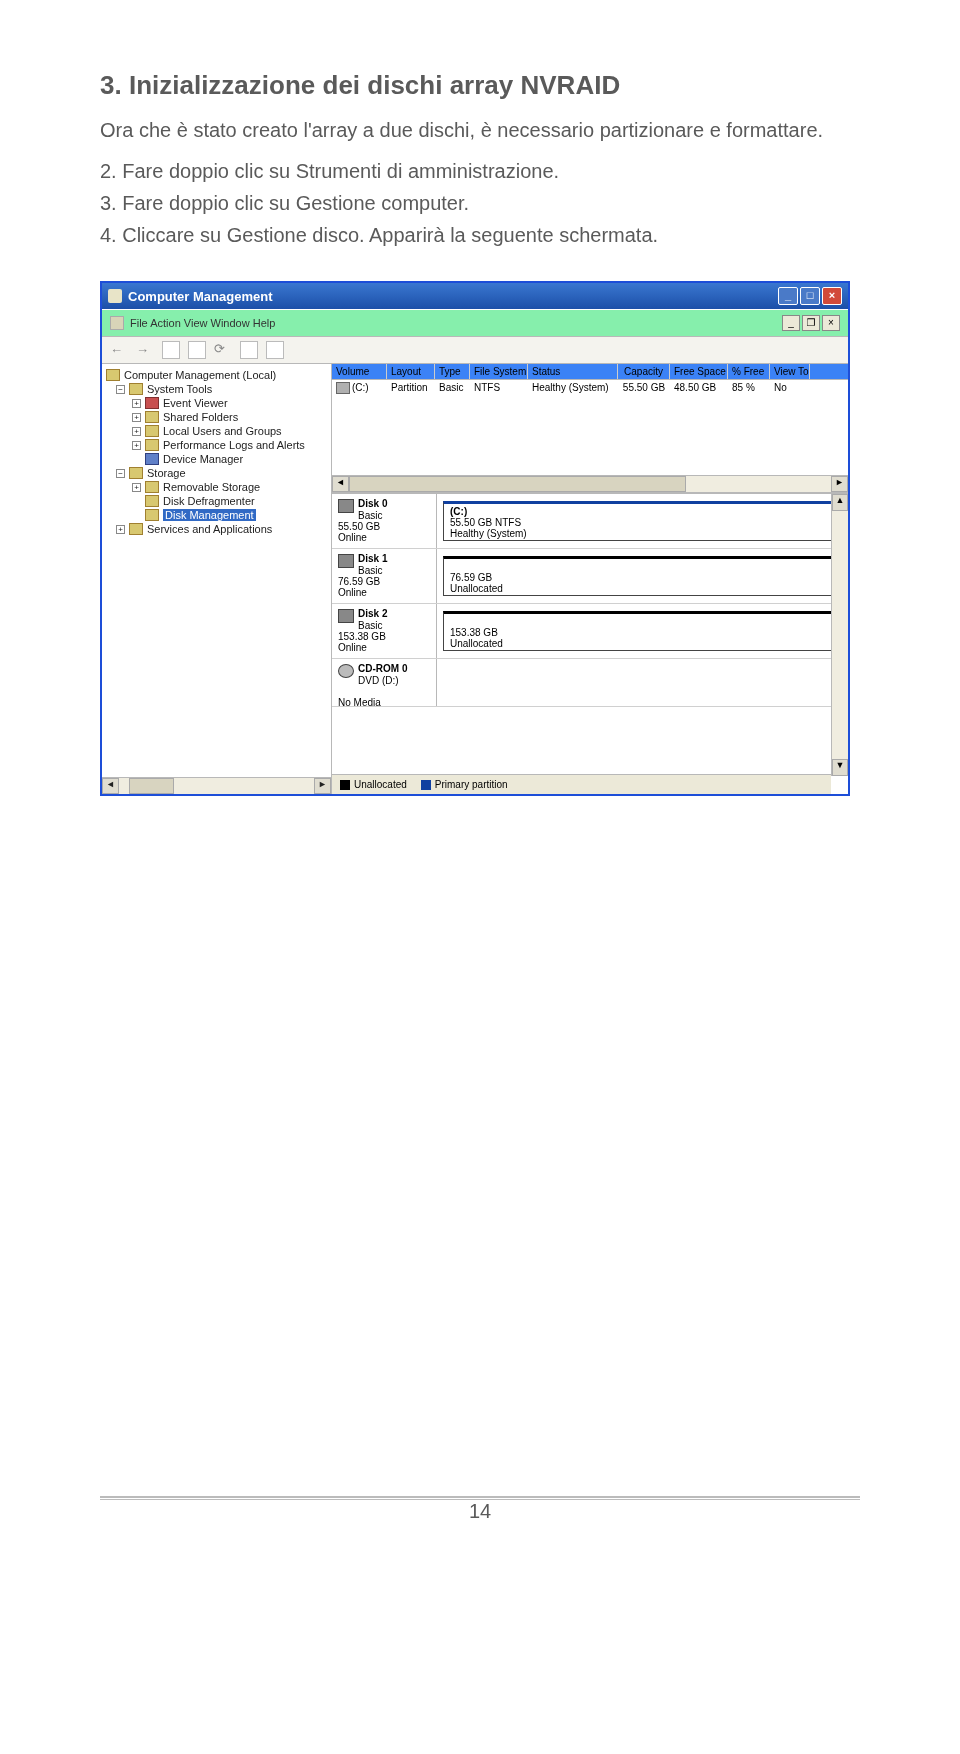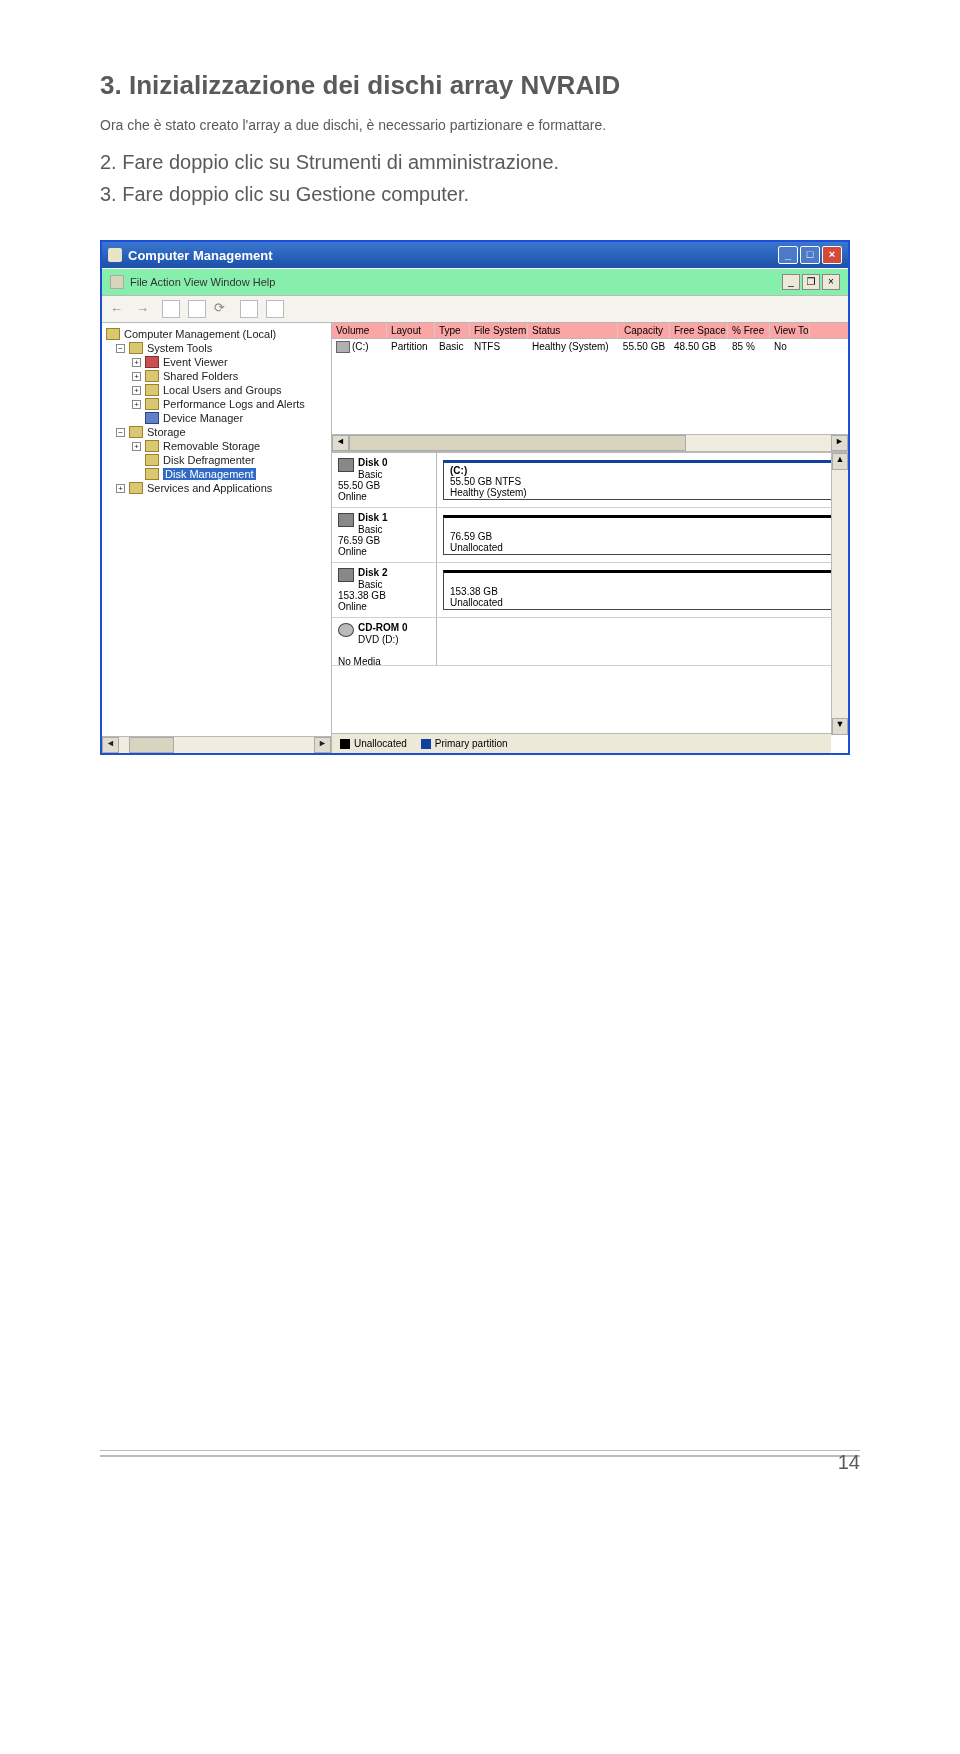--- a/index.html
+++ b/index.html
@@ -11,21 +11,21 @@
     margin: 0 auto;
     padding: 70px 100px 40px 100px;
   }
   h1 {
     font-size: 26px;
     font-weight: bold;
     color: #5a5a5a;
     margin-bottom: 14px;
   }
   .intro {
-    font-size: 14px;
+    font-size: 20px;
     line-height: 1.5;
     margin-bottom: 10px;
   }
   .steps {
     font-size: 20px;
     line-height: 1.6;
   }
   .arrow { font-family: monospace; }
   .screenshot-wrap {
     margin-top: 30px;
@@ -159,21 +159,21 @@
     flex-direction: column;
   }
   .vollist {
     height: 130px;
     background: #fff;
     border-bottom: 2px solid #b8b8b8;
     position: relative;
   }
   .colhdr {
     display: flex;
-    background: #fca5a5;
+    background: #3b82f6;
     border-bottom: 1px solid #b8b8b8;
     font-size: 10px;
   }
   .colhdr > div {
     border-right: 1px solid #ccc;
     padding: 2px 4px;
     overflow: hidden;
     white-space: nowrap;
   }
   .row {
@@ -255,38 +255,39 @@
   .vsb {
     position: absolute; right: 0; top: 0; bottom: 18px; width: 17px;
     background: #ece9d8;
     border-left: 1px solid #b8b8b8;
     display: flex; flex-direction: column;
   }
   .vsb .arr { height: 17px; background: #e0ddd0; border: 1px solid #aaa; text-align: center; font-size: 9px; }
   .vsb .track { flex: 1; background: #f0ede0; }
   .footer {
     margin-top: 700px;
-    text-align: right;
+    text-align: center;
     font-size: 20px;
     color: #5a5a5a;
     border-top: 2px solid #bbb;
-    padding-top: 2px;
+    padding-top: 10px;
   }
   .footer .line2 { border-top: 1px solid #bbb; margin-top: -9px; }
 </style>
 </head>
 <body>
 
 <h1>3. Inizializzazione dei dischi array NVRAID</h1>
 
 <p class="intro">Ora che è stato creato l'array a due dischi, è necessario partizionare e formattare.</p>
 
 <div class="steps">
   <div>2. Fare doppio clic su Strumenti di amministrazione.</div>
   <div>3. Fare doppio clic su Gestione computer.</div>
+  <div>4. Cliccare su Gestione disco. Apparirà la seguente schermata.</div>
 </div>
 
 <div class="screenshot-wrap">
   <div class="win">
 
     <div class="titlebar">
       <div class="left">
         <div class="ticon"></div>
         <span>Computer Management</span>
       </div>

